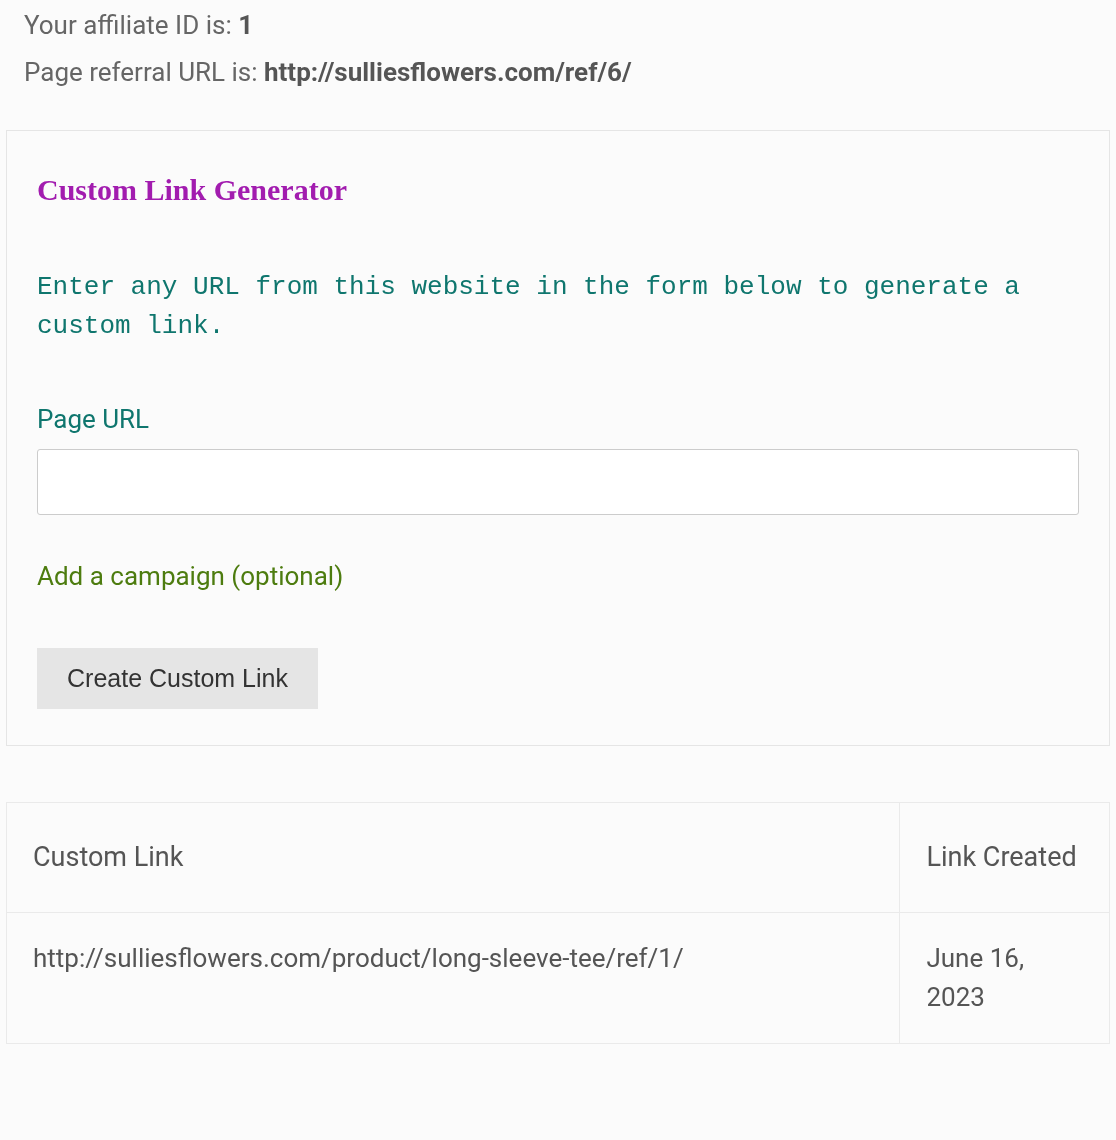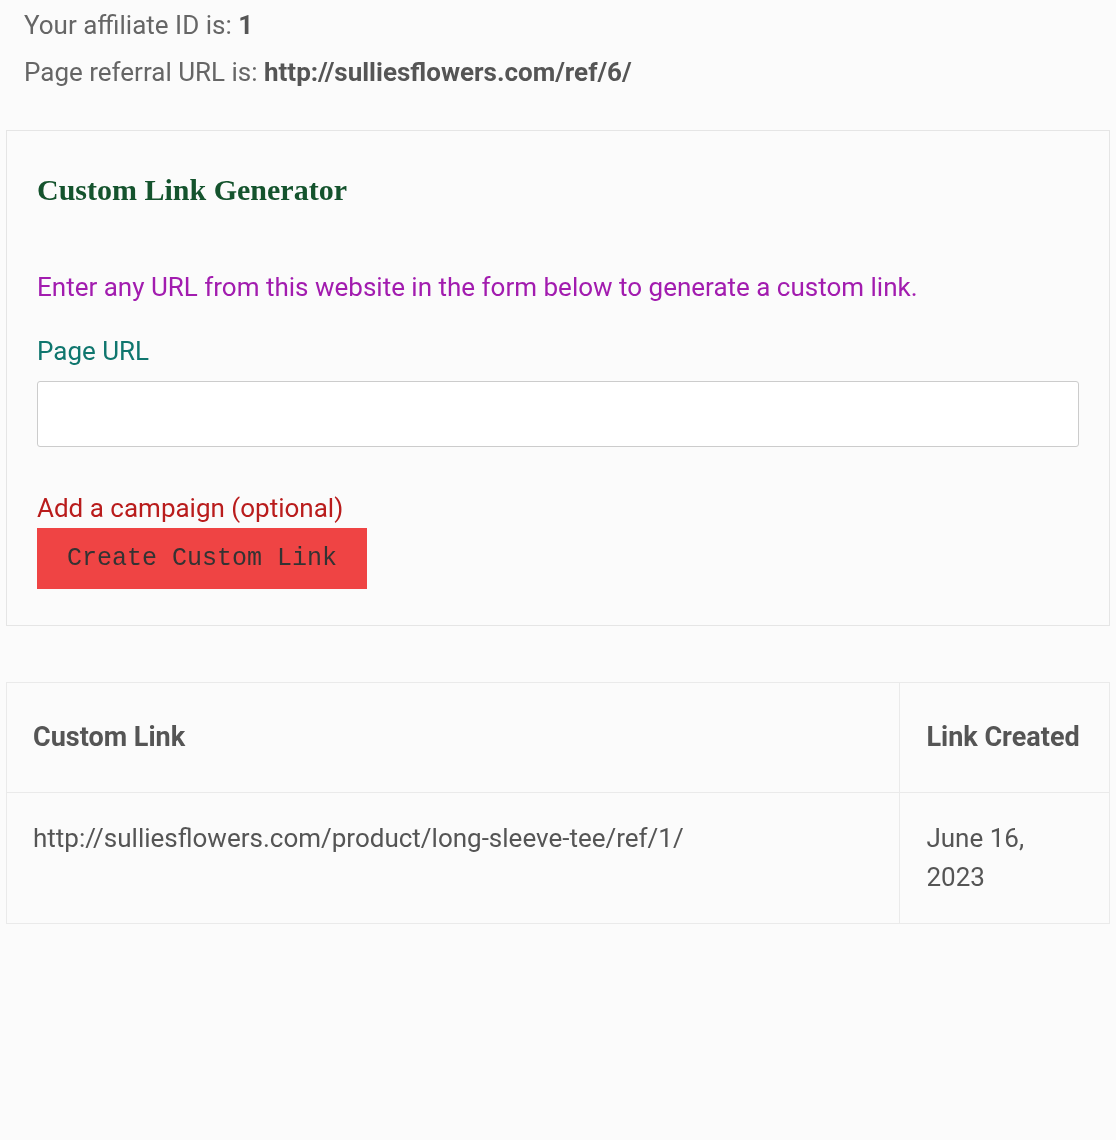--- a/index.html
+++ b/index.html
@@ -28,75 +28,77 @@
     .generator-box {
       border: 1px solid #e5e5e5;
       background: #fbfbfb;
       margin-top: 38px;
       padding: 36px 30px 36px 30px;
     }
     .generator-title {
       font-family: Georgia, "Times New Roman", serif;
       font-weight: 700;
       font-size: 30px;
-      color: #14532d;
+      color: #a21caf;
       margin-bottom: 56px;
     }
     .generator-desc {
-      color: #a21caf;
-      margin-bottom: 25px;
+      color: #0f766e;
+      margin-bottom: 54px;
+      font-family: Liberation Mono, monospace;
     }
     .field-label {
       color: #0f766e;
       margin-bottom: 10px;
       display: block;
     }
     .url-input {
       width: 100%;
       height: 66px;
       border: 1px solid #ccc;
       border-radius: 3px;
       background: #fff;
       font-size: 26px;
       padding: 0 12px;
       margin-bottom: 42px;
       font-family: inherit;
     }
     .campaign-link {
-      color: #b91c1c;
+      color: #4d7c0f;
       text-decoration: none;
       display: inline-block;
+      margin-bottom: 52px;
       cursor: pointer;
     }
     .create-button {
-      background: #ef4444;
+      background: #e5e5e5;
       border: none;
       padding: 16px 30px;
       font-size: 25px;
       color: #333;
       cursor: pointer;
-      font-family: Liberation Mono, monospace;
+      font-family: Liberation Sans, sans-serif;
     }
     .custom-link-table {
       width: 100%;
       border-collapse: collapse;
       margin-top: 56px;
       border: 1px solid #eaeaea;
       background: #fbfbfb;
     }
     .custom-link-table th,
     .custom-link-table td {
       text-align: left;
       padding: 26px 26px;
       border: 1px solid #eaeaea;
       vertical-align: top;
       color: #555;
     }
     .custom-link-table th {
-      font-weight: 700;
+      font-weight: 400;
       font-size: 27px;
       padding-top: 34px;
       padding-bottom: 34px;
     }
     .col-link {
       width: 81%;
     }
     .col-date {
       width: 19%;
     }

